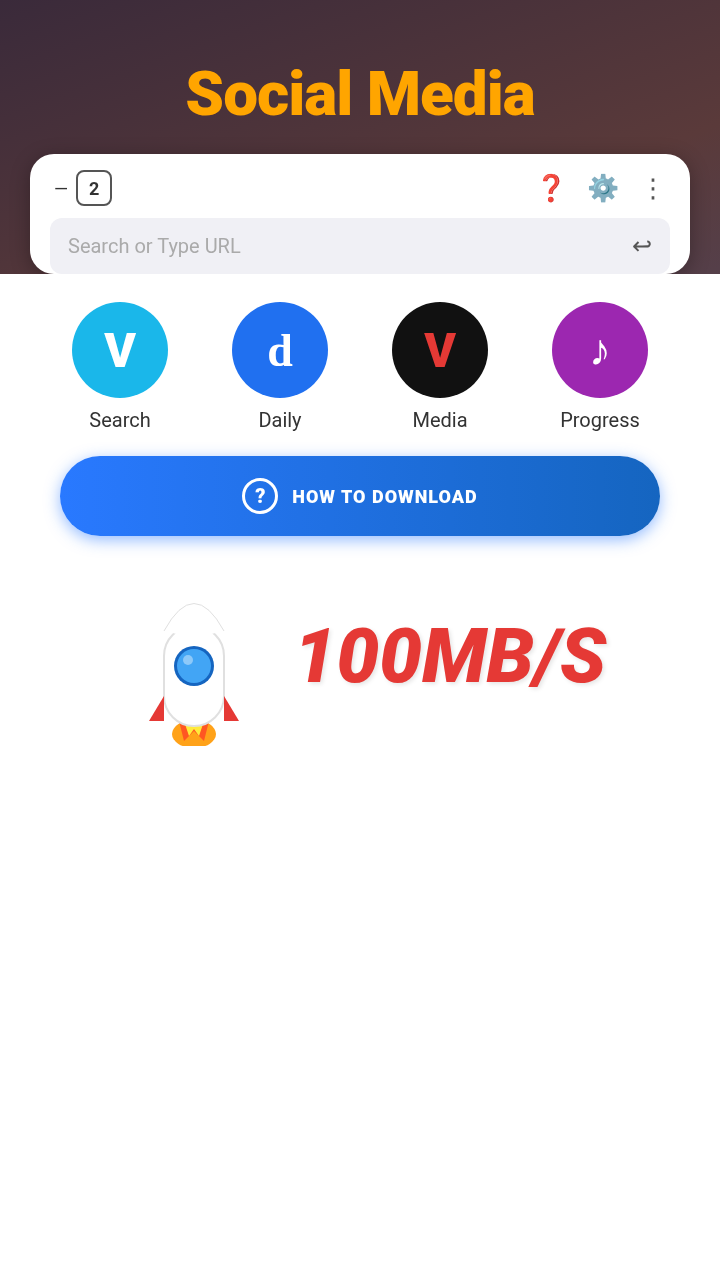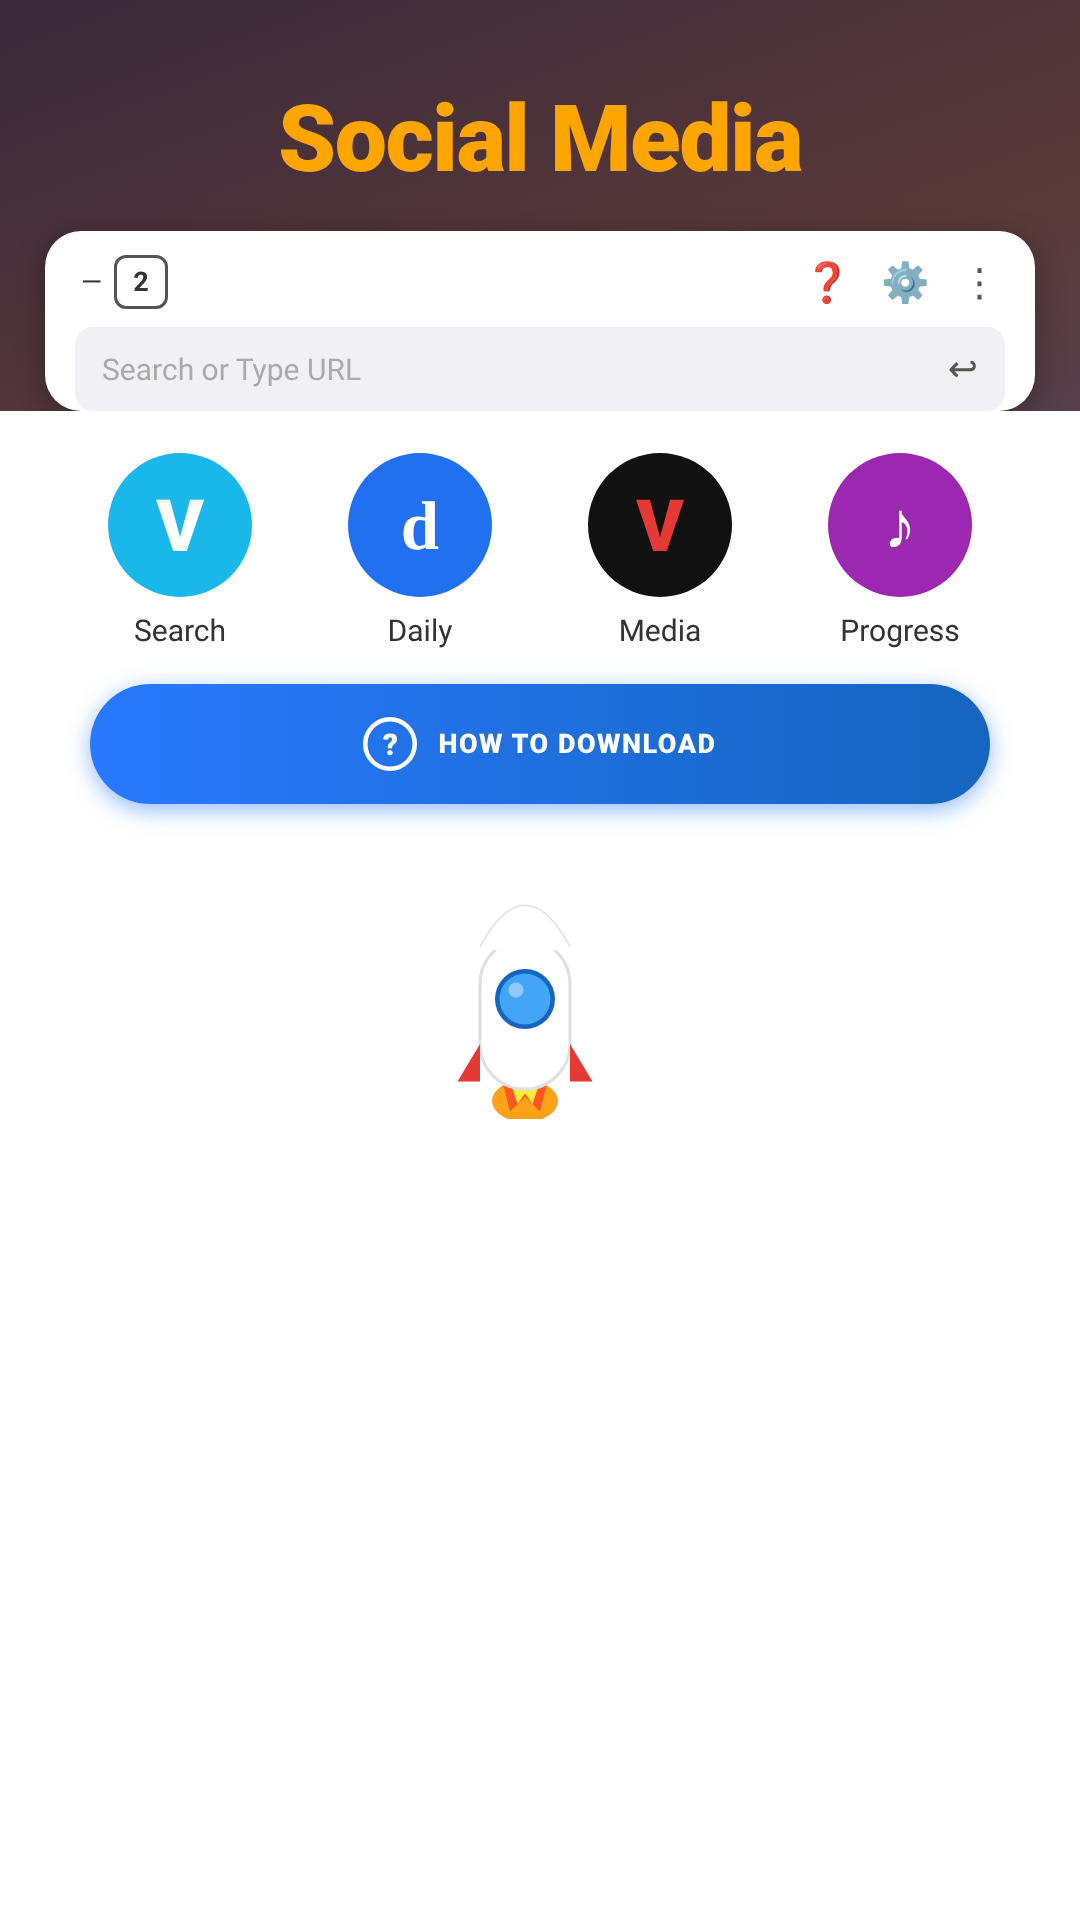--- a/index.html
+++ b/index.html
@@ -401,20 +401,21 @@
             <polygon points="50,130 35,155 50,155" fill="#e53935"></polygon>
             <polygon points="110,130 125,155 110,155" fill="#e53935"></polygon>
 
             <circle cx="80" cy="100" r="20" fill="#1565c0"></circle>
             <circle cx="80" cy="100" r="17" fill="#42a5f5"></circle>
             <circle cx="74" cy="94" r="5" fill="rgba(255,255,255,0.4)"></circle>
           </svg>
         </div>
       </div>
 
+      <div class="speed-text">100MB/S</div>
     </div>
 
   </div>
 
 </div>
 
 <div class="bottom-nav">
 
   <div class="nav-item">
     <div style="position:relative; width:44px; height:44px;">

